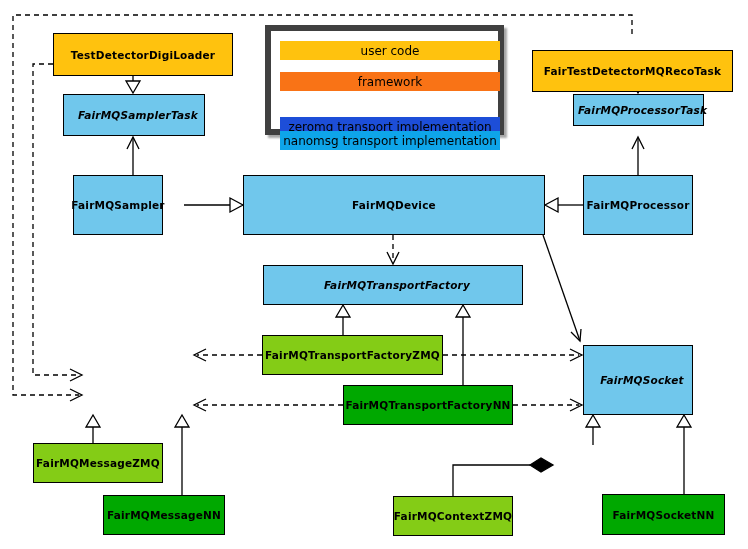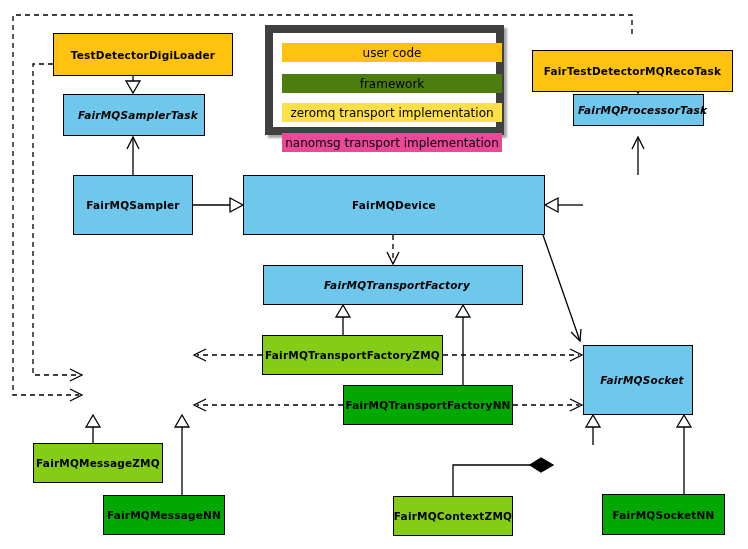--- a/index.html
+++ b/index.html
@@ -14,32 +14,32 @@
     font-size:10.5px;font-weight:bold;color:#000;letter-spacing:0.2px;
     white-space:nowrap;text-align:center;
   }
   .node.abstract{font-style:italic;padding-left:8px;}
   .yellow{background:#FFC20E;}
   .blue{background:#70C7EC;}
   .red{background:#84cc16;}
   .green{background:#00A800;}
   .legend{
     position:absolute;left:265px;top:25px;width:239px;height:110px;
-    background:#fff;border:8px solid #404040;box-sizing:border-box;
+    background:#fff;border:6px solid #404040;box-sizing:border-box;
     box-shadow:3px 3px 2px rgba(0,0,0,0.35);
   }
   .legend-bar{
     position:absolute;left:9px;width:220px;height:19px;
     display:flex;align-items:center;justify-content:center;
     font-size:12px;color:#000;white-space:nowrap;
   }
   .lb-0{top:10px;background:#FFC20E;}
-  .lb-1{top:41px;background:#4d7c0f;}
-  .lb-2{top:70px;background:#fde047;}
-  .lb-3{top:100px;background:#ec4899;}
+  .lb-1{top:41px;background:#f97316;}
+  .lb-2{top:86px;background:#1d4ed8;}
+  .lb-3{top:100px;background:#0ea5e9;}
 </style>
 </head>
 <body>
 
 <div id="canvas">
 
   <svg class="wires" width="748" height="549" viewBox="0 0 748 549" fill="none" stroke="#000" stroke-width="1.3">
 
     <g>
       <line x1="133" y1="76" x2="133" y2="81"></line>
@@ -156,28 +156,31 @@
   </div>
 
   <div class="node blue abstract" style="left:63px;top:94px;width:142px;height:42px">
     <span>FairMQSamplerTask</span>
   </div>
 
   <div class="node blue abstract" style="left:573px;top:94px;width:131px;height:32px">
     <span>FairMQProcessorTask</span>
   </div>
 
-  <div class="node blue" style="left:73px;top:175px;width:120px;height:60px">
+  <div class="node blue" style="left:73px;top:175px;width:90px;height:60px">
     <span>FairMQSampler</span>
   </div>
 
   <div class="node blue" style="left:243px;top:175px;width:302px;height:60px">
     <span>FairMQDevice</span>
   </div>
 
+  <div class="node blue" style="left:583px;top:175px;width:110px;height:60px">
+    <span>FairMQProcessor</span>
+  </div>
 
   <div class="node blue abstract" style="left:263px;top:265px;width:260px;height:40px">
     <span>FairMQTransportFactory</span>
   </div>
 
   <div class="node red" style="left:262px;top:335px;width:181px;height:40px">
     <span>FairMQTransportFactoryZMQ</span>
   </div>
 
   <div class="node green" style="left:343px;top:385px;width:170px;height:40px">

